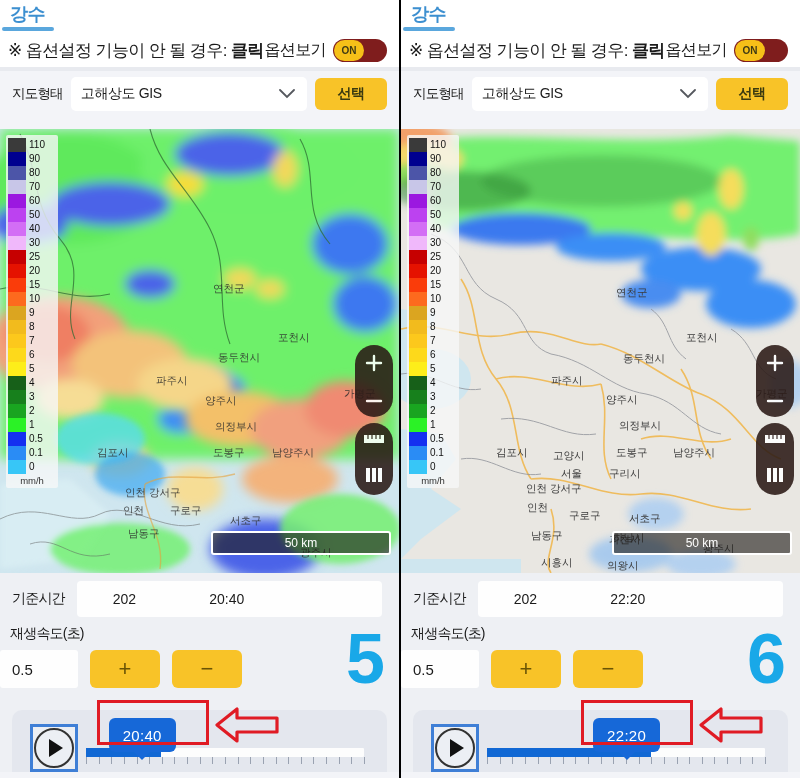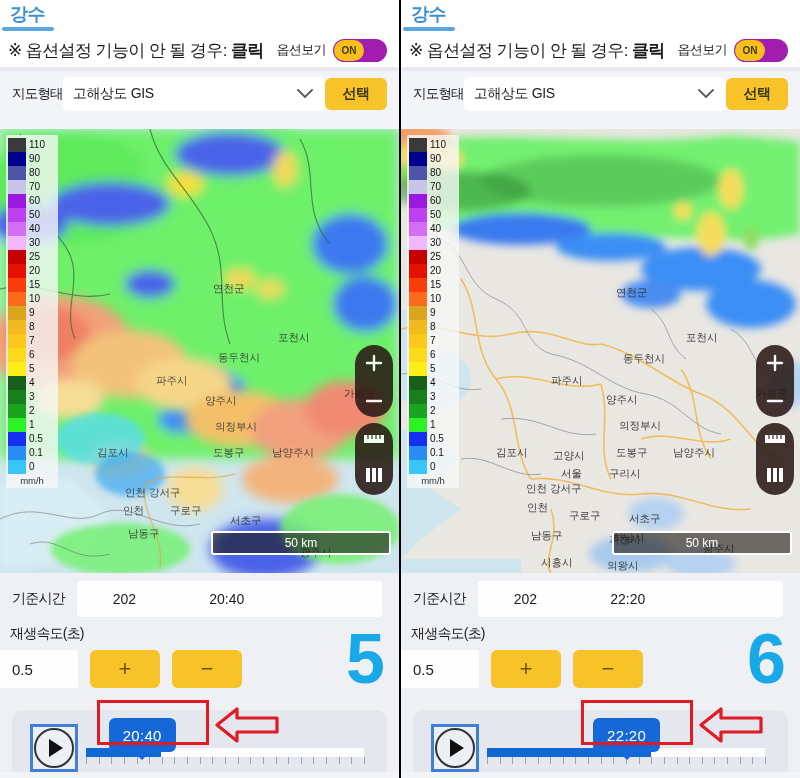--- a/index.html
+++ b/index.html
@@ -14,38 +14,38 @@
   .tab { position:absolute; left:10px; top:2px; font-size:18px; font-weight:700;
          color:#3c8fd0; letter-spacing:-0.5px; }
   .tab-underline { position:absolute; left:2px; top:27px; width:52px; height:4px;
          background:#5aa7dd; border-radius:2px; }
 
   .noticebar { height:34px; background:#fff; display:flex; align-items:center;
          padding:0 12px 0 8px; }
   .notice { font-size:17px; color:#1b1b1b; letter-spacing:-0.6px; white-space:nowrap; }
   .notice b { font-weight:700; }
   .spacer { flex:1 1 auto; }
-  .opt-label { font-size:13px; color:#1b1b1b; letter-spacing:-0.6px; margin-right:7px; }
-  .toggle { width:54px; height:23px; border-radius:12px; background:#a21caf;
+  .opt-label { font-size:16px; color:#1b1b1b; letter-spacing:-0.6px; margin-right:7px; }
+  .toggle { width:54px; height:23px; border-radius:12px; background:#7f1d1d;
          position:relative; display:flex; align-items:center; }
   .toggle .knob { position:absolute; left:1px; top:1px; width:30px; height:21px;
          border-radius:11px; background:#f6c018; display:flex; align-items:center;
          justify-content:center; }
   .toggle .knob span { font-size:10px; font-weight:700; color:#3e3a14; letter-spacing:0; }
 
   .sep { height:4px; background:#e8eaef; }
 
   .maprow { height:58px; background:#f3f4f8; display:flex; align-items:center;
-         padding:0 12px 13px 12px; }
+         padding:0 12px 13px 12px; gap:8px; }
   .maprow .lbl { font-size:13.5px; color:#1b1b1b; letter-spacing:-0.8px; white-space:nowrap; }
   .select { flex:1 1 auto; height:34px; background:#fff; border-radius:5px;
          display:flex; align-items:center; padding:0 10px; position:relative; }
   .select .val { font-size:14px; color:#1b1b1b; letter-spacing:-0.4px; }
   .chev { position:absolute; right:12px; top:50%; transform:translateY(-50%); }
-  .btn-yellow { width:62px; height:32px; border-radius:6px; background:#f8c328;
+  .btn-yellow { width:72px; height:32px; border-radius:6px; background:#f8c328;
          display:flex; align-items:center; justify-content:center;
          font-size:14px; color:#3a3a10; font-weight:600; letter-spacing:-0.5px; }
 
   
   .map { position:relative; width:399px; height:444px; overflow:hidden; background:#cfe3ea; }
   .map-canvas { position:absolute; inset:0; }
 
   
   .legend { position:absolute; left:6px; top:6px; width:52px;
        background:rgba(246,248,248,.80); border-radius:2px; padding:3px 2px 2px 2px;

